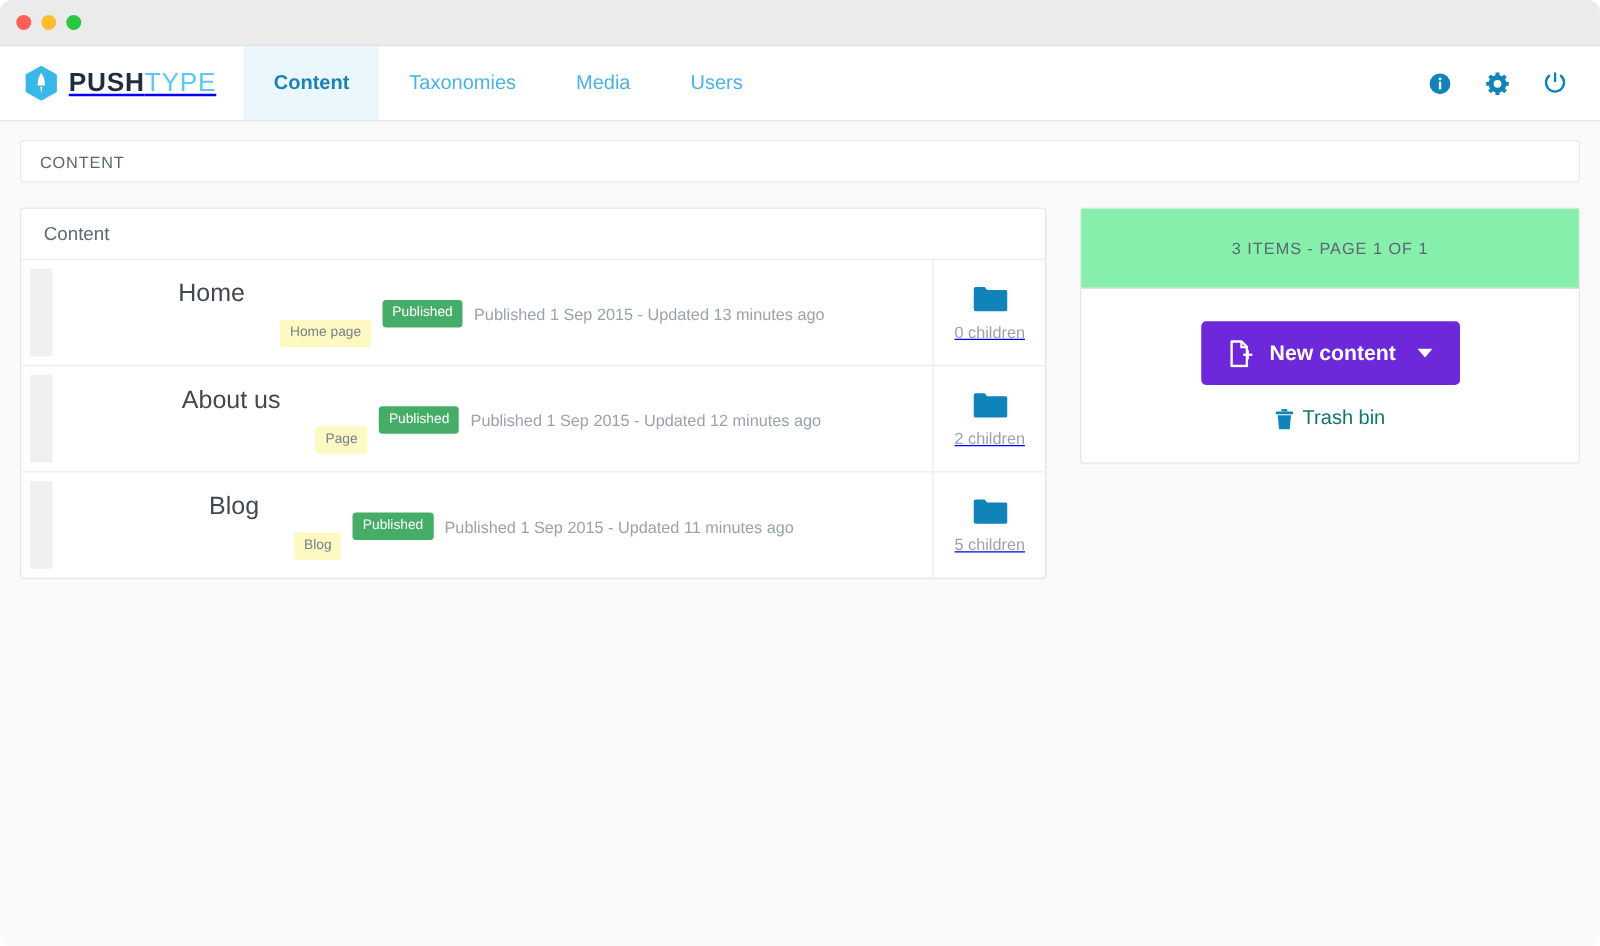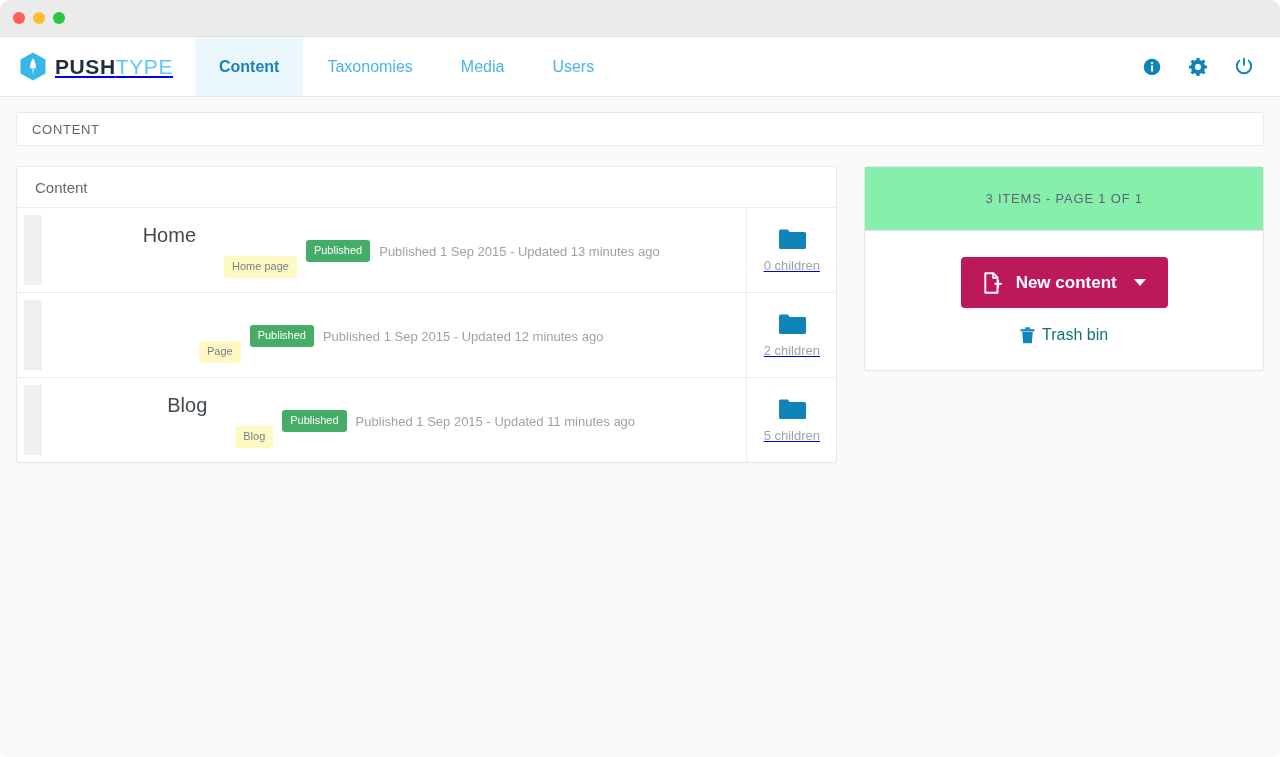--- a/index.html
+++ b/index.html
@@ -225,21 +225,21 @@
     color: #5b6670;
   }
   .side-body {
     padding: 26px 0 26px;
     display: flex;
     flex-direction: column;
     align-items: center;
     gap: 18px;
   }
   .btn-new {
-    background: #be185d;
+    background: #6d28d9;
     color: #ffffff;
     border: none;
     border-radius: 4px;
     height: 51px;
     min-width: 200px;
     padding: 0 22px;
     display: flex;
     align-items: center;
     justify-content: center;
     gap: 13px;
@@ -350,20 +350,21 @@
             </svg>
             <span class="children-label">0 children</span>
           </a>
         </div>
 
         <div class="row">
           <div class="row-handle">
               <i></i>
             </div>
           <div class="row-main">
+            <a class="row-title" href="#">About us</a>
             <div class="row-meta">
               <span class="badge grey">Page</span>
               <span class="badge green">Published</span>
               <span class="row-dates">Published 1 Sep 2015 - Updated 12 minutes ago</span>
             </div>
           </div>
           <a class="row-children" href="#">
             <svg class="folder-icon" width="28" height="22" viewBox="0 0 28 22">
               <path d="M1 3.2a1.6 1.6 0 0 1 1.6-1.6h7.1l2 2.3h14.7a1.6 1.6 0 0 1 1.6 1.6v13.9a1.6 1.6 0 0 1-1.6 1.6H2.6A1.6 1.6 0 0 1 1 19.4z" fill="#1083b8"></path>
             </svg>

